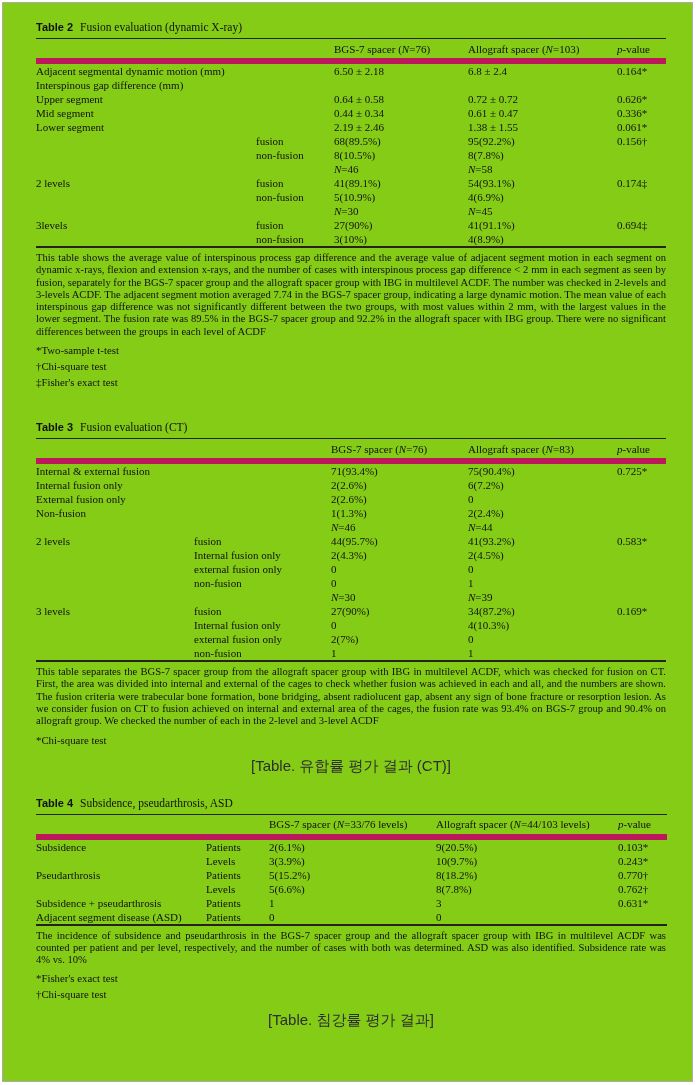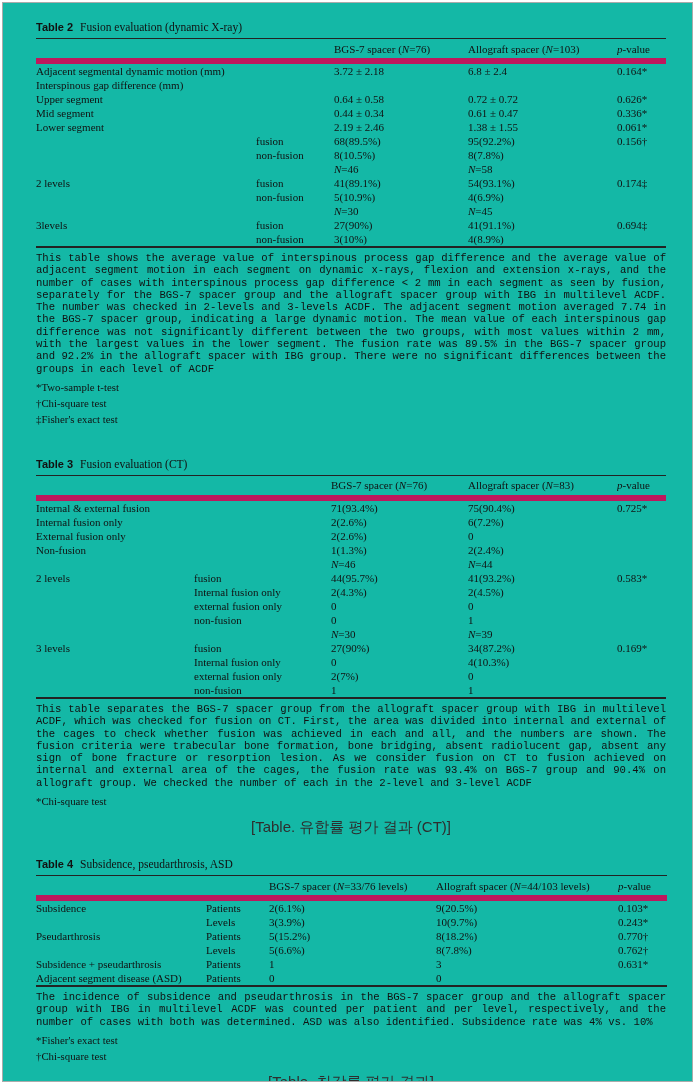--- a/index.html
+++ b/index.html
@@ -1,19 +1,19 @@
 <!DOCTYPE html>
 <html><head>
 <meta charset="utf-8">
 <style>
   html,body { margin:0; padding:0; background:#ffffff; }
   body { width:696px; height:1085px; position:relative;
          font-family:"Liberation Serif", serif; }
   .page { position:absolute; left:2px; top:2px; width:691px; height:1080px;
-          box-sizing:border-box; border:1px solid #ababab; background:#14b8a6;
+          box-sizing:border-box; border:1px solid #ababab; background:#84cc16;
           overflow:hidden; }
   .content { padding:17px 28px 0 33px; }
 
   .group { margin:0; }
   #group2 { margin-top:30px; }
   #group3 { margin-top:20px; }
 
   .tbl-title { font-size:11.5px; color:#111; margin:0 0 4px 0; line-height:14px; }
   .tbl-label { font-family:"Liberation Sans", sans-serif; font-weight:bold;
                font-size:11px; margin-right:7px; }
@@ -21,21 +21,21 @@
   table.tbl { width:630px; border-collapse:collapse; table-layout:fixed;
               border-top:1px solid #232323; border-bottom:2px solid #232323;
               font-size:11px; color:#111; }
   table.tbl thead th { font-weight:normal; text-align:left; padding:0;
               height:19px; vertical-align:middle;
               border-bottom:6px solid #be185d; overflow:hidden; }
   table.tbl tbody td { padding:0; height:14px; vertical-align:middle;
               white-space:nowrap; overflow:hidden; }
 
   .footnote { width:630px; margin:4px 0 0 0; text-align:justify;
-              font-size:10.6px; line-height:12.3px; color:#111;font-family:Liberation Mono, monospace; }
+              font-size:10.6px; line-height:12.3px; color:#111; }
   .legend { margin-top:4px; font-size:10.8px; color:#111; }
   .legend div { line-height:16px; }
   .caption-ko { width:630px; margin-top:8px; text-align:center;
               font-family:"Liberation Sans", sans-serif; font-size:15px;
               color:#2e2e2e; line-height:20px; }
 </style>
 </head>
 <body>
 
 <div class="page">
@@ -59,21 +59,21 @@
               <th></th>
               <th>BGS-7 spacer (<i>N</i>=76)</th>
               <th>Allograft spacer (<i>N</i>=103)</th>
               <th><i>p</i>-value</th>
             </tr>
           </thead>
         <tbody>
             <tr>
               <td>Adjacent segmental dynamic motion (mm)</td>
               <td></td>
-              <td>3.72 ± 2.18</td>
+              <td>6.50 ± 2.18</td>
               <td>6.8 ± 2.4</td>
               <td>0.164*</td>
             </tr>
             <tr>
               <td>Interspinous gap difference (mm)</td>
               <td></td>
               <td></td>
               <td></td>
               <td></td>
             </tr>

